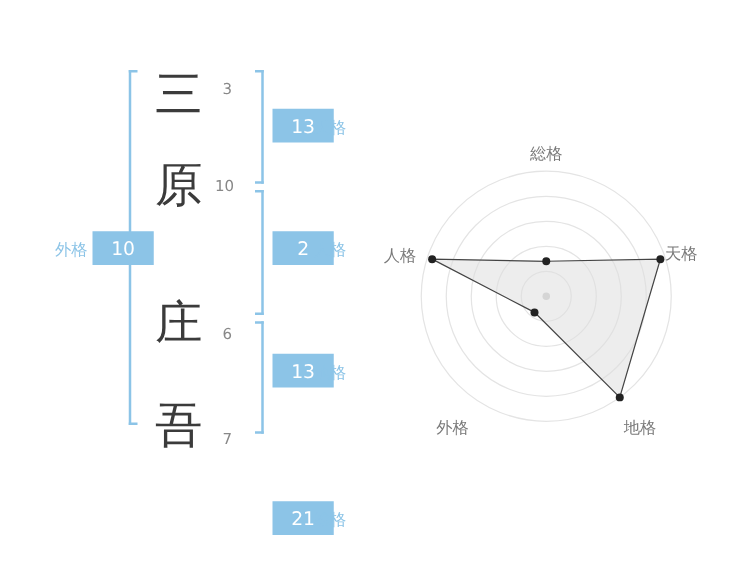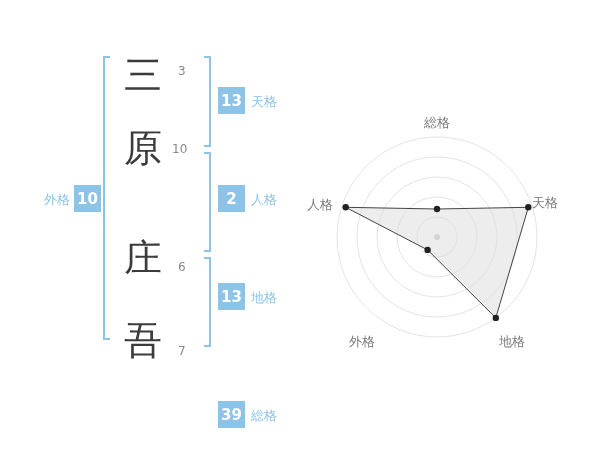--- a/index.html
+++ b/index.html
@@ -25,23 +25,23 @@
     border-bottom: 2px solid var(--accent);
     border-right: 2px solid var(--accent);
   }
   .bracket-left {
     width: 7px;
     border-top: 2px solid var(--accent);
     border-bottom: 2px solid var(--accent);
     border-left: 2px solid var(--accent);
   }
   .badge {
-    position: absolute; width: 27px; height: 27px;
+    position: absolute; width: 49px; height: 27px;
     background: var(--accent); color: #fff;
-    font-size: 15px; font-weight: bold;
+    font-size: 15px; font-weight: normal;
     display: flex; align-items: center; justify-content: center;
   }
   .cat-label {
     position: absolute; font-size: 13px; color: var(--accent);
   }
   
   .radar-wrap { position: absolute; left: 297px; top: 107px; width: 280px; height: 260px; }
   .radar-wrap svg { position: absolute; left: 25px; top: 15px; }
   .ring { fill: none; stroke: #e4e4e4; stroke-width: 1; }
   .center-dot { fill: #c9c9c9; }
@@ -79,21 +79,21 @@
 
     <div class="badge" style="left:218px; top:185px;">2</div>
     <div class="cat-label" style="left:251px; top:191px;">人格</div>
 
     <div class="badge" style="left:218px; top:283px;">13</div>
     <div class="cat-label" style="left:251px; top:289px;">地格</div>
 
     <div class="cat-label" style="left:44px; top:191px;">外格</div>
     <div class="badge" style="left:74px; top:185px;">10</div>
 
-    <div class="badge" style="left:218px; top:401px;">39</div>
+    <div class="badge" style="left:218px; top:401px;">21</div>
     <div class="cat-label" style="left:251px; top:407px;">総格</div>
   </div>
 
   <div class="radar-wrap">
     <svg id="radar-svg" width="230" height="230" viewBox="0 0 230 230">
       <circle class="ring" cx="115" cy="115" r="100"></circle>
       <circle class="ring" cx="115" cy="115" r="80"></circle>
       <circle class="ring" cx="115" cy="115" r="60"></circle>
       <circle class="ring" cx="115" cy="115" r="40"></circle>
       <circle class="ring" cx="115" cy="115" r="20"></circle>

